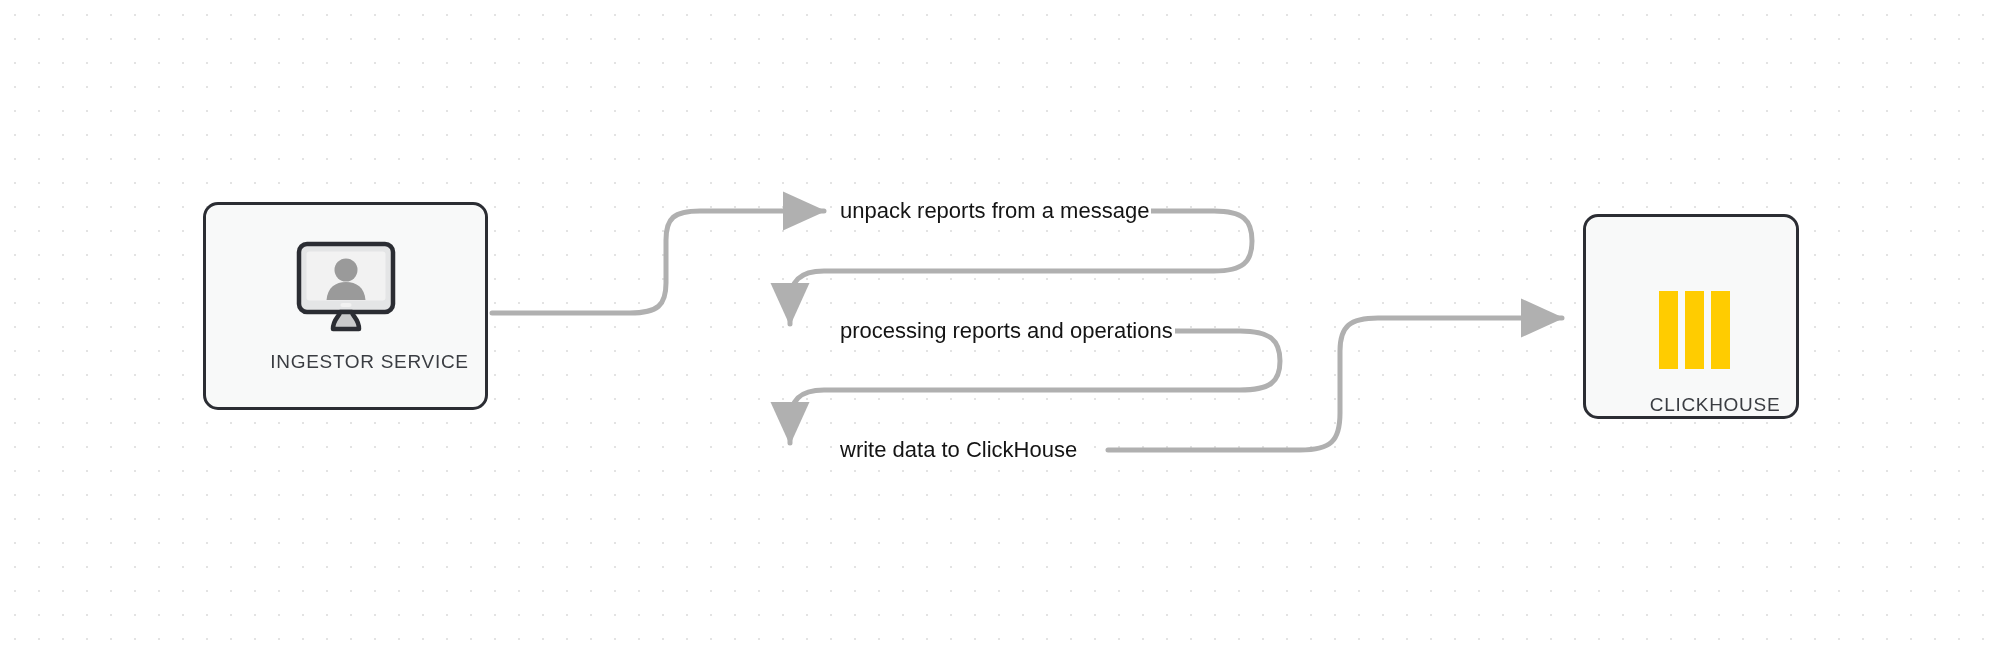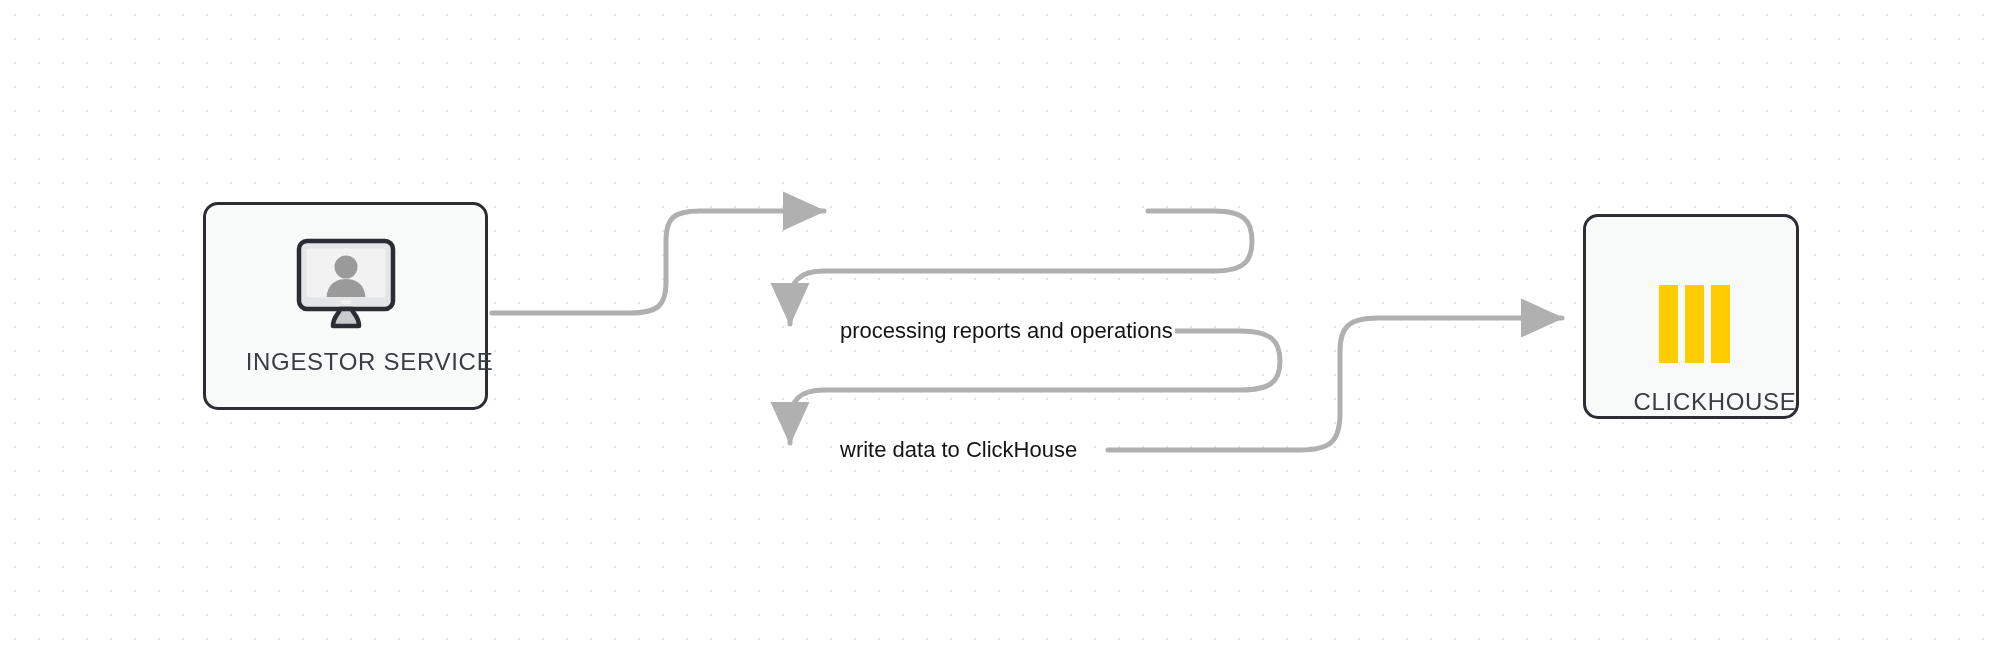--- a/index.html
+++ b/index.html
@@ -33,21 +33,21 @@
     box-sizing: border-box;
     background: #f8f9f9;
     border: 3px solid #2b2d33;
     border-radius: 15px;
     display: flex;
     flex-direction: column;
     align-items: center;
     justify-content: center;
   }
   .node-label {
-    font-size: 24px;
+    font-size: 19px;
     letter-spacing: 0.7px;
     color: #3a3d42;
     white-space: nowrap;
     margin-left: 48px;
   }
 
   #node-ingestor {
     left: 203px;
     top: 202px;
     width: 285px;
@@ -124,20 +124,23 @@
 
       <path d="M 1108 450
                L 1300 450
                C 1331 450 1340 441 1340 413
                L 1340 351
                C 1340 326 1350 318 1378 318
                L 1562 318" marker-end="url(#arrowhead)"></path>
     </g>
   </svg>
 
+  <div class="edge-label" id="label-unpack">
+    <span class="pad">unpack reports from a message</span>
+  </div>
 
   <div class="edge-label" id="label-processing">
     <span class="pad">processing reports and operations</span>
   </div>
 
   <div class="edge-label" id="label-write">
     <span class="pad">write data to ClickHouse</span>
   </div>
 
   <div class="node" id="node-ingestor">

